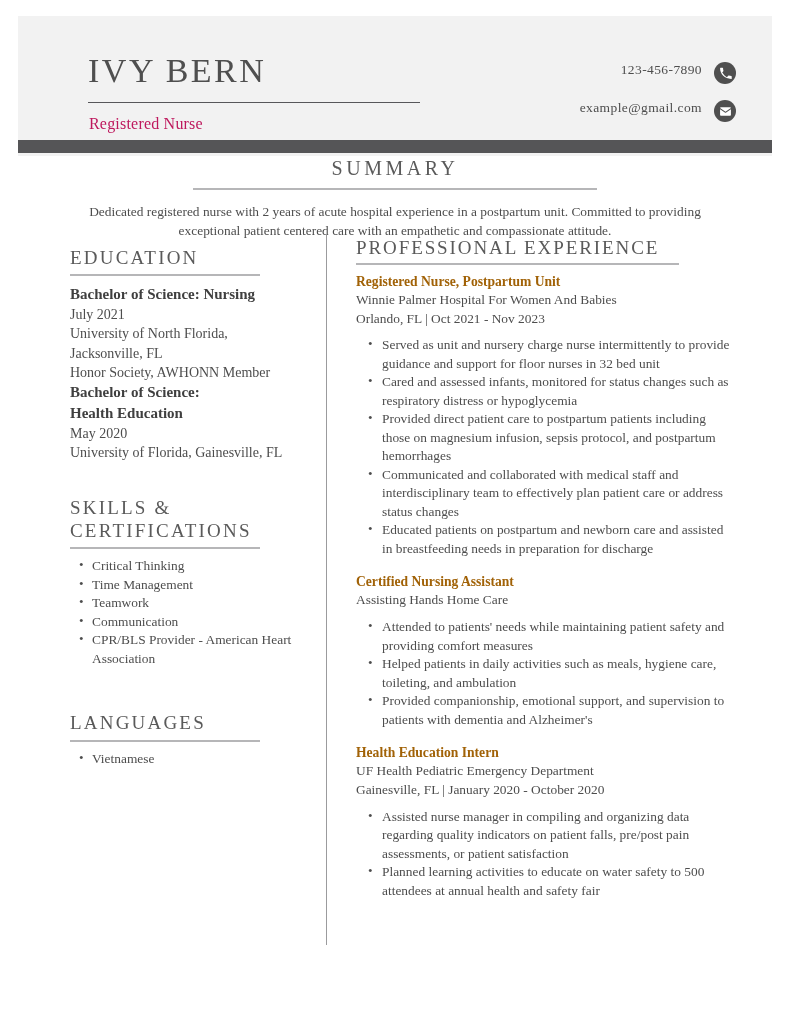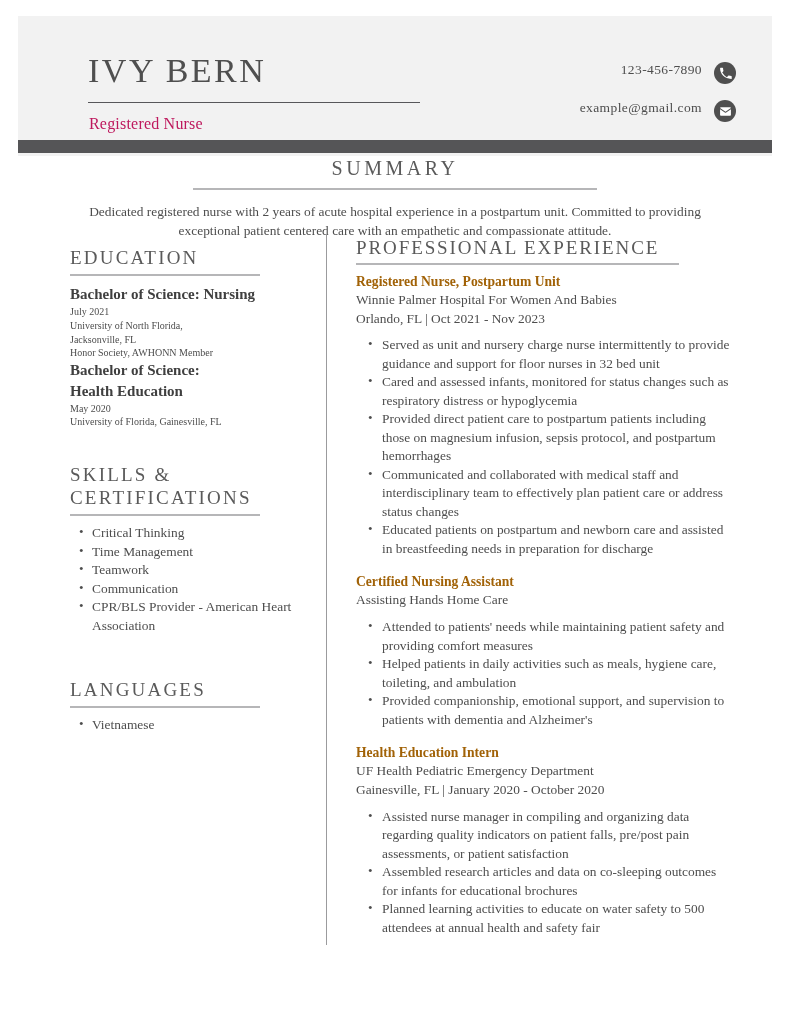--- a/index.html
+++ b/index.html
@@ -161,21 +161,21 @@
   .left-col .sec-rule { width: 190px; }
 
   .edu-entry { margin-bottom: 0; }
   .edu-degree {
     font-size: 15px;
     font-weight: bold;
     color: #3f3f3f;
     line-height: 1.38;
   }
   .edu-line {
-    font-size: 10px;
+    font-size: 14px;
     color: #4d4d4d;
     line-height: 1.38;
   }
 
   ul.bullets {
     margin: 2px 0 0 0;
     padding-left: 22px;
     list-style: none;
   }
   ul.bullets li {
@@ -359,17 +359,16 @@
   </div>
 
   <div class="job-gap"></div>
 
   <div class="job">
     <div class="job-role">Health Education Intern</div>
     <div class="job-org"> UF Health Pediatric Emergency Department</div>
     <div class="job-meta">Gainesville, FL | January 2020 - October 2020</div>
     <ul class="bullets">
       <li>Assisted nurse manager in compiling and organizing data regarding quality indicators on patient falls, pre/post pain assessments, or patient satisfaction</li>
-      <li> Assembled research articles and data on co-sleeping outcomes for infants for educational brochures</li>
       <li>Planned learning activities to educate on water safety to 500 attendees at annual health and safety fair</li>
     </ul>
   </div>
 </div>
 
 </body></html>

